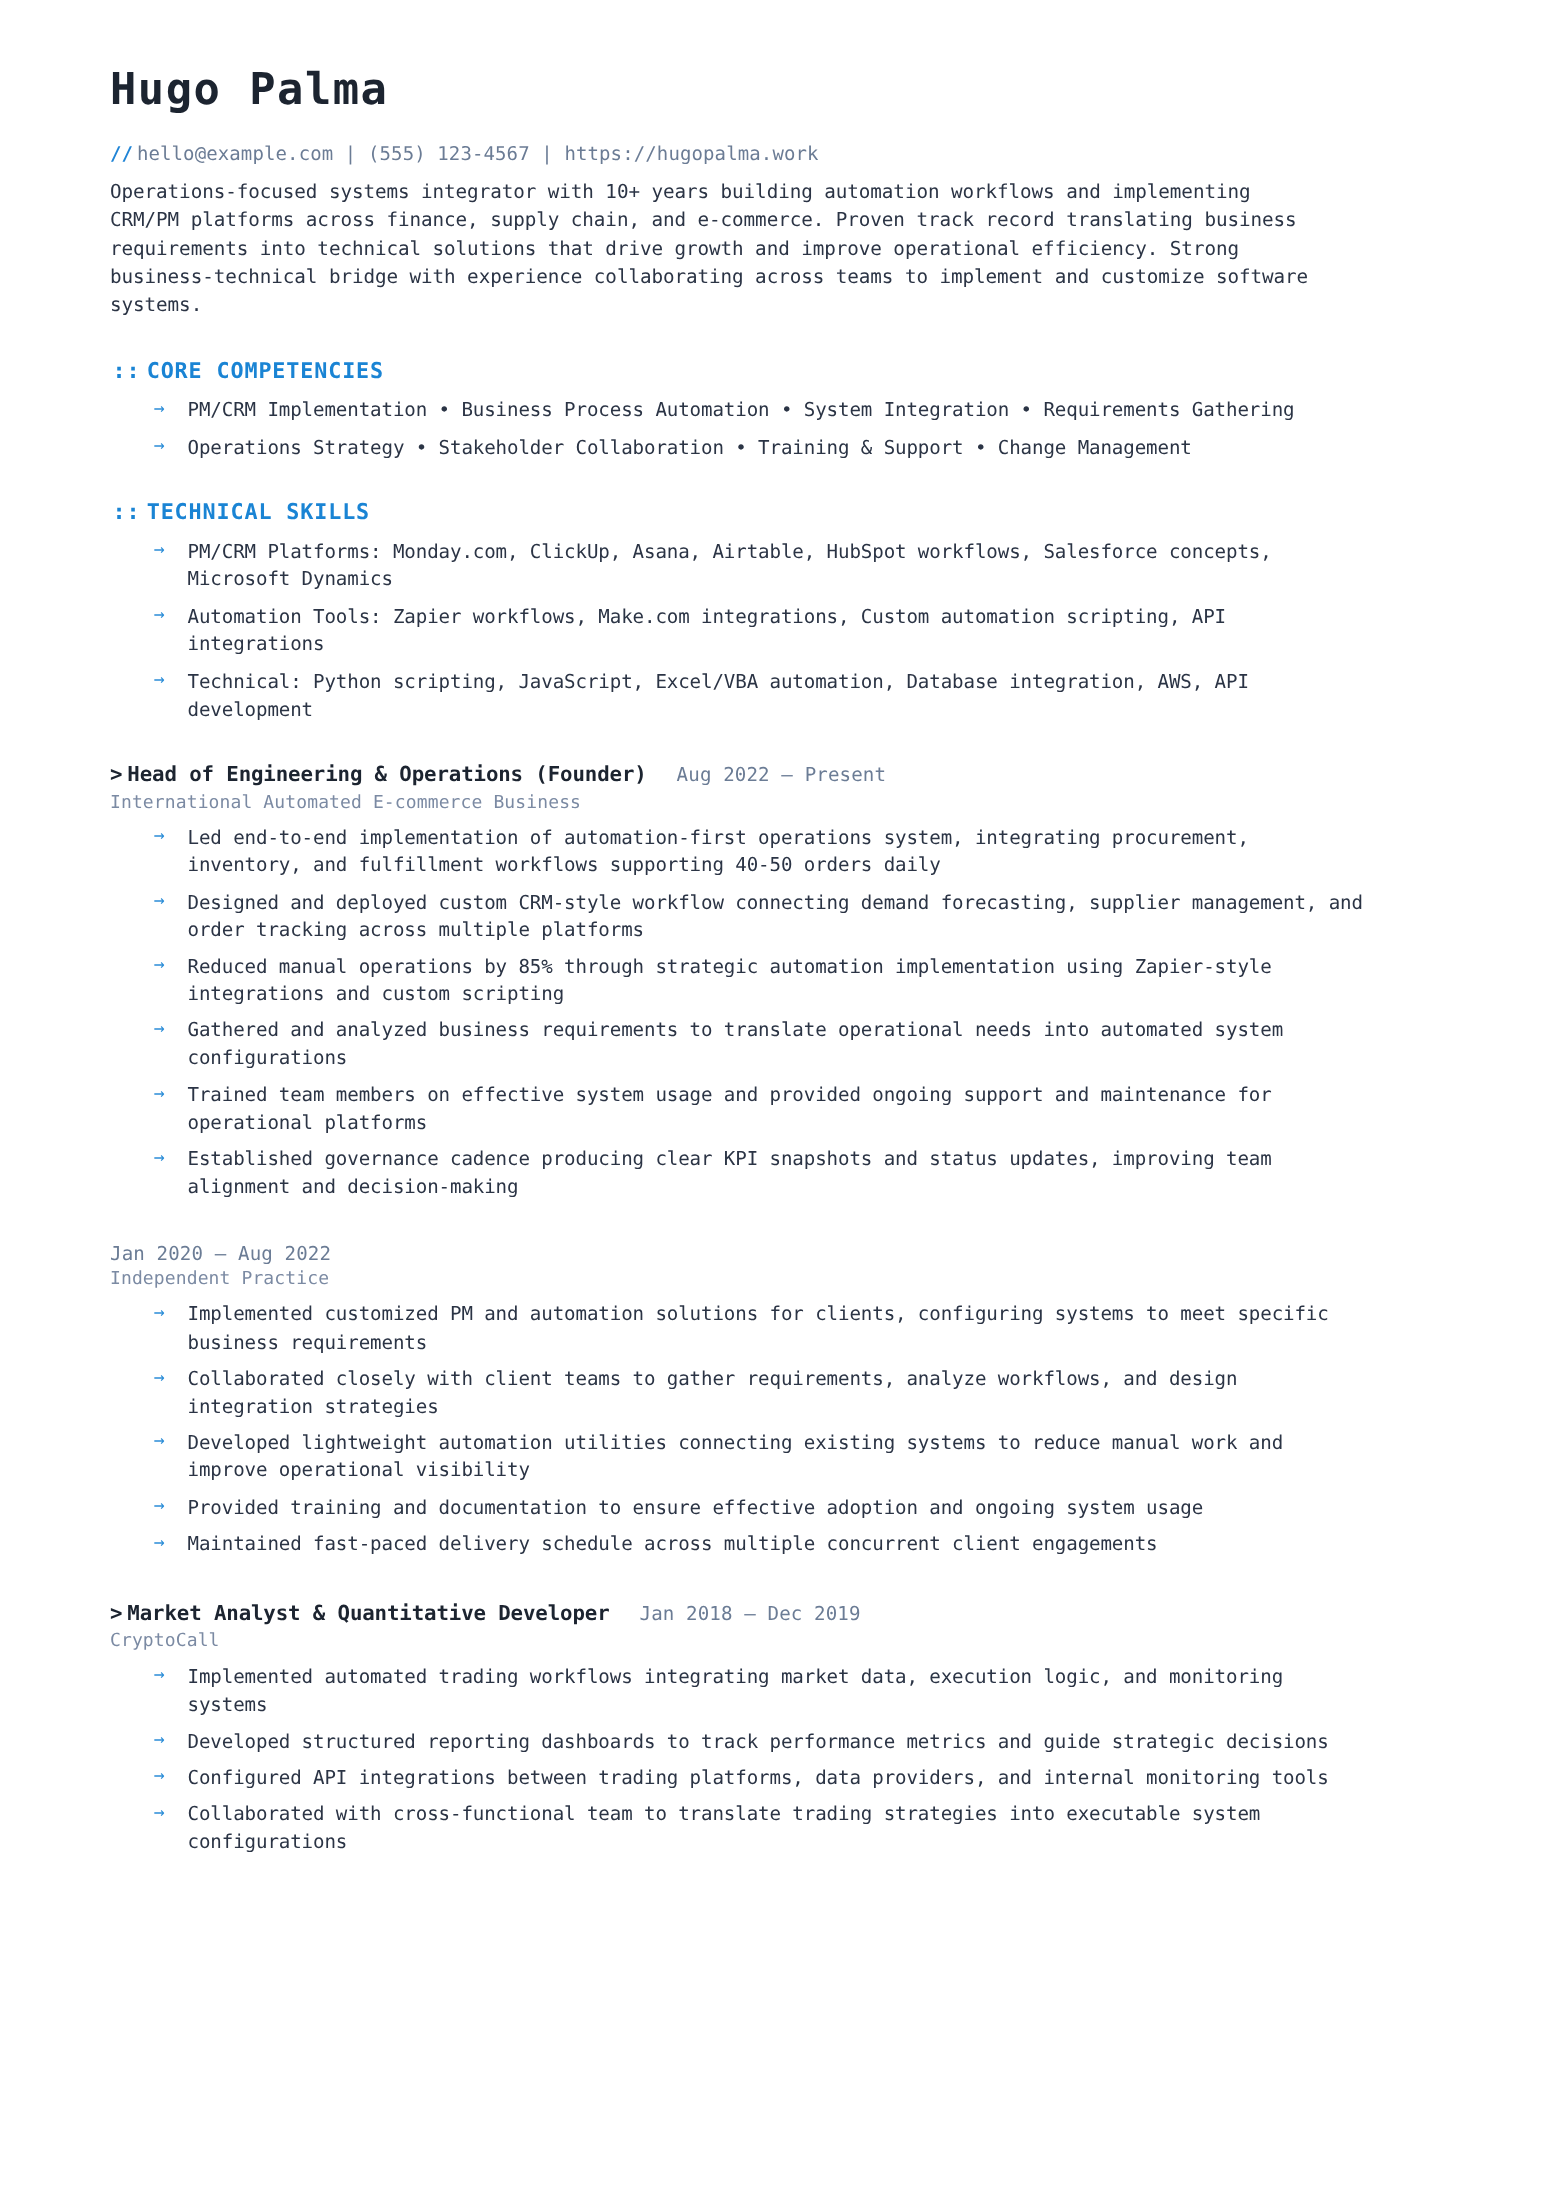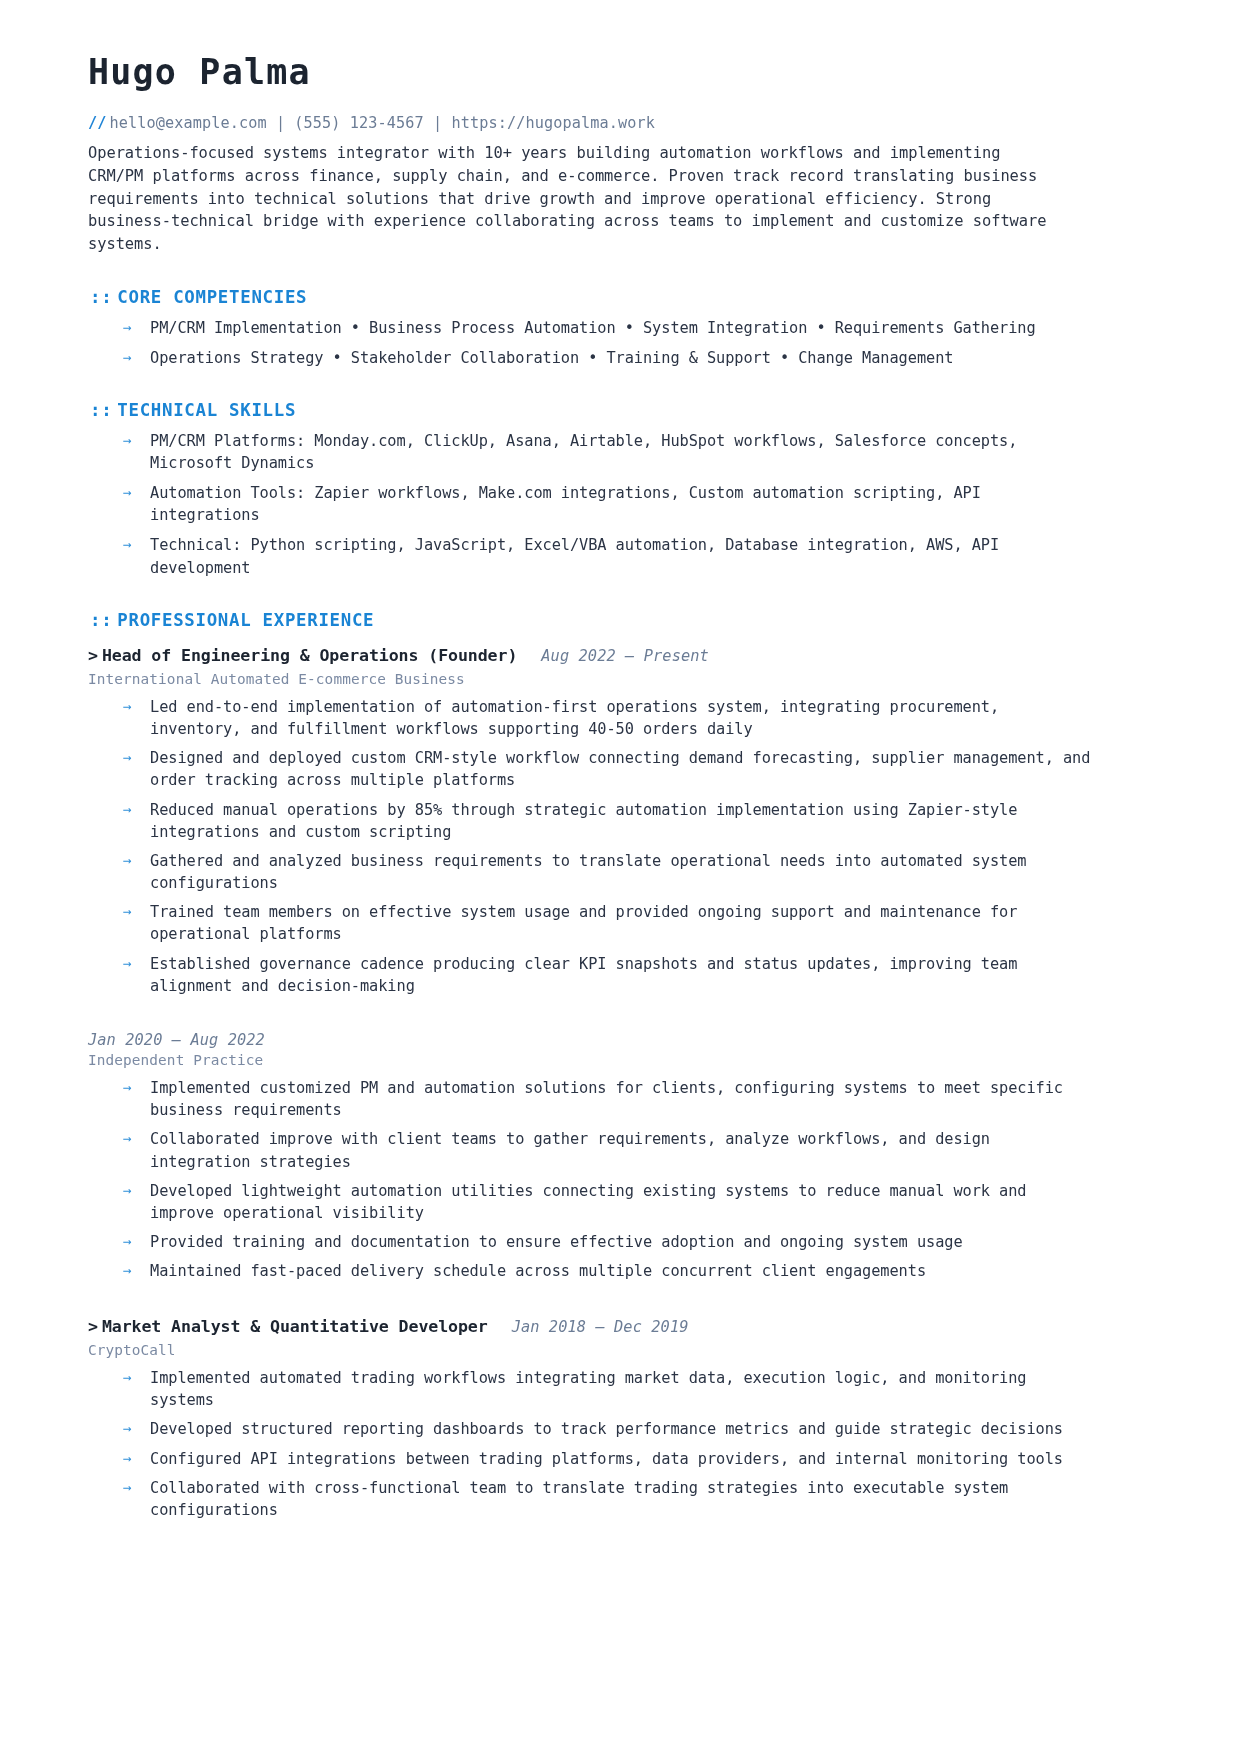--- a/index.html
+++ b/index.html
@@ -118,21 +118,20 @@
   .job-title .caret {
     color: #1c2430;
     margin-right: 4px;
   }
   .job-dates {
     font-size: 15.3px;
     color: #6b7c95;
     letter-spacing: 0.1px;
     white-space: nowrap;
     flex: none;
-    font-style: italic;
   }
   .job-company {
     font-size: 14.4px;
     color: #7b8aa3;
     letter-spacing: 0.1px;
     margin: 1px 0 7px 0;
     line-height: 1.4;
   }
   .job .bullet-list { margin-top: 4px; }
   .job .bullet { margin-bottom: 7px; }
@@ -180,23 +179,20 @@
         <span>Automation Tools: Zapier workflows, Make.com integrations, Custom automation scripting, API integrations</span>
       </li>
       <li class="bullet">
         <span class="arrow">→</span>
         <span>Technical: Python scripting, JavaScript, Excel/VBA automation, Database integration, AWS, API development</span>
       </li>
     </ul>
   </section>
 
   <section class="section experience">
-    <h2 class="section-title">
-      <span class="marker">::</span><span>PROFESSIONAL EXPERIENCE</span>
-    </h2>
 
     <article class="job">
       <div class="job-head">
         <div class="job-title">
           <span class="caret">&gt;</span><span>Head of Engineering &amp; Operations (Founder)</span>
         </div>
         <div class="job-dates">Aug 2022 – Present</div>
       </div>
       <div class="job-company">International Automated E-commerce Business</div>
       <ul class="bullet-list">
@@ -232,21 +228,21 @@
         <div class="job-dates">Jan 2020 – Aug 2022</div>
       </div>
       <div class="job-company">Independent Practice</div>
       <ul class="bullet-list">
         <li class="bullet">
           <span class="arrow">→</span>
           <span>Implemented customized PM and automation solutions for clients, configuring systems to meet specific business requirements</span>
         </li>
         <li class="bullet">
           <span class="arrow">→</span>
-          <span>Collaborated improve with client teams to gather requirements, analyze workflows, and design integration strategies</span>
+          <span>Collaborated closely with client teams to gather requirements, analyze workflows, and design integration strategies</span>
         </li>
         <li class="bullet">
           <span class="arrow">→</span>
           <span>Developed lightweight automation utilities connecting existing systems to reduce manual work and improve operational visibility</span>
         </li>
         <li class="bullet">
           <span class="arrow">→</span>
           <span>Provided training and documentation to ensure effective adoption and ongoing system usage</span>
         </li>
         <li class="bullet">

